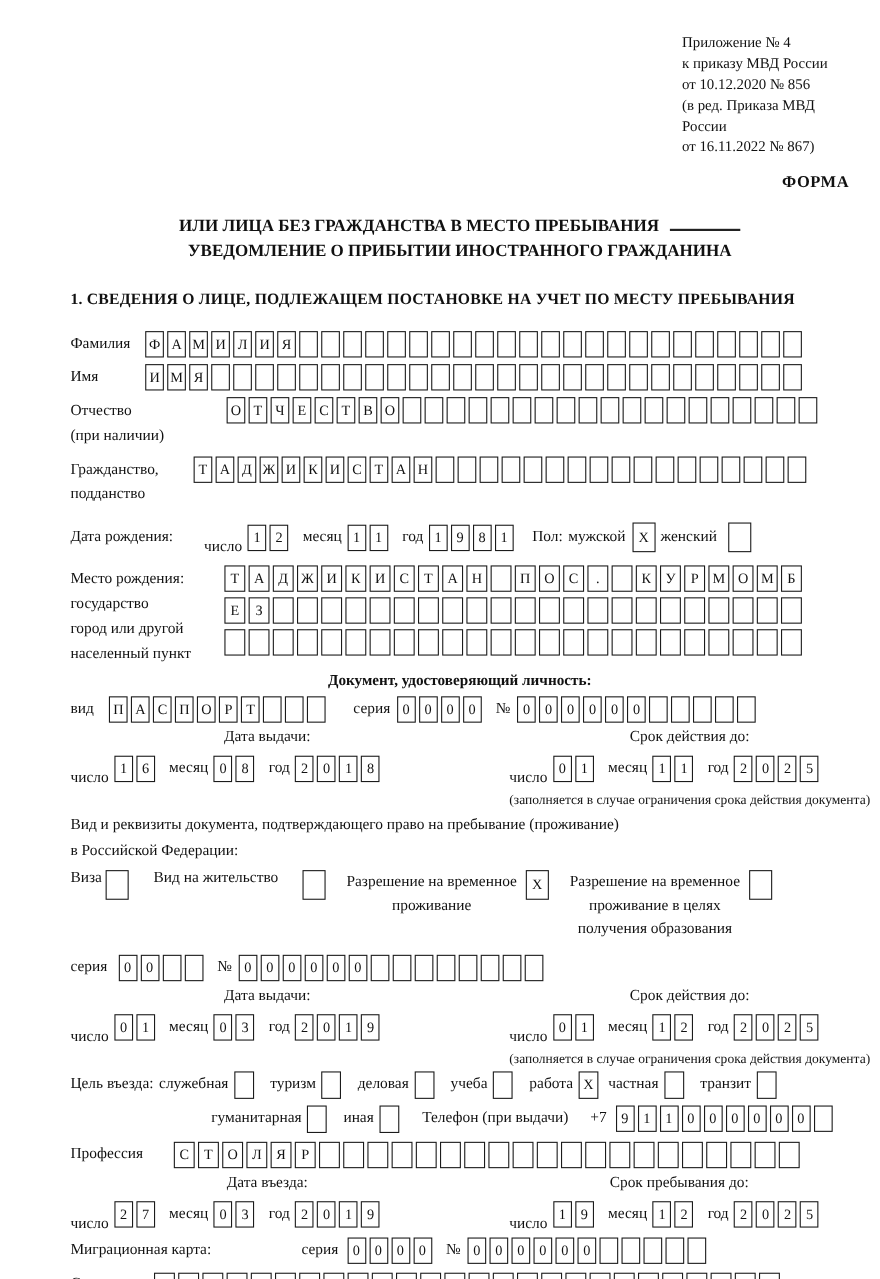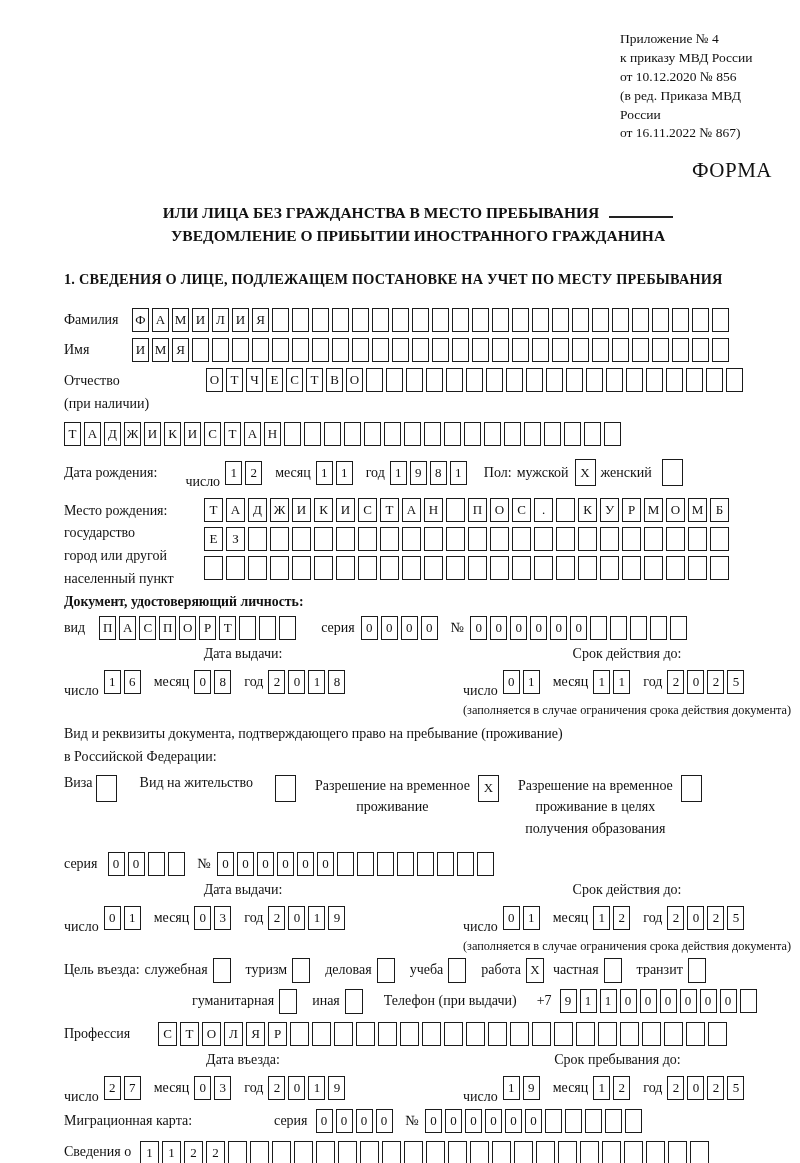--- a/index.html
+++ b/index.html
@@ -8,21 +8,21 @@
     width:800px;height:1163px;
     background:#fff;
     box-sizing:border-box;
     padding:30px 28px 20px 64px;
     font-family:"Liberation Serif","DejaVu Serif",serif;
     color:#111;
     overflow:hidden;
   }
   
   .hdr{margin-left:556px;font-size:13.5px;line-height:1.4;}
-  .forma{margin-top:15px;text-align:right;font-weight:normal;font-size:21px;letter-spacing:.5px;}
+  .forma{margin-top:15px;text-align:right;font-weight:bold;font-size:15px;letter-spacing:.5px;}
   .title{margin-top:19px;text-align:center;font-weight:bold;font-size:15.5px;line-height:1.45;}
   .blank{display:inline-block;width:64px;border-bottom:2px solid #222;height:14px;margin-left:10px;}
   .sec{margin-top:24px;margin-bottom:20px;font-weight:bold;font-size:14.3px;letter-spacing:.2px;}
   
   .frow{display:flex;align-items:flex-start;margin-bottom:6px;font-size:14px;}
   .frow.mid{align-items:center;}
   .lbl{flex:none;padding-top:4px;}
   .w68{width:68px;}.w142{width:142px;}.w112{width:112px;}
   .lblcol{flex:none;line-height:1.62;padding-top:2px;}
   .lblcol.w140{width:140px;}
@@ -53,21 +53,21 @@
   .opts{display:flex;align-items:flex-start;margin:6px 0 12px 0;font-size:14px;}
   .opt{display:flex;align-items:flex-start;}
   .opt .cells{margin-left:8px;}
   .optlbl{text-align:center;line-height:1.55;}
   .g16{margin-left:16px;}.g20{margin-left:20px;}
   
   .purpose span.plbl{margin-right:5px;}
   .purpose .cells{margin-right:12px;}
   .indent{padding-left:128px;}
   .phlbl{margin:0 10px 0 6px;}
-  .centered{ font-weight:bold;font-size:13.8px;margin:6px 0 6px 0;}
+  .centered{ text-align:center;font-weight:bold;font-size:13.8px;margin:6px 0 6px 0;}
   .gap8{margin-left:8px;margin-right:6px;}
   .numlbl{margin-left:10px;margin-right:6px;}
 </style>
 </head>
 <body>
 
 <div class="page">
 
   <div class="hdr">
     <div>Приложение № 4</div>
@@ -188,20 +188,24 @@
         <span class="c"></span>
         <span class="c"></span>
         <span class="c"></span>
         <span class="c"></span>
         <span class="c"></span>
         <span class="c"></span>
       </div>
   </div>
 
   <div class="frow">
+    <div class="lblcol w112" style="width:112px;">
+      <div>Гражданство,</div>
+      <div>подданство</div>
+    </div>
     <div class="cells">
         <span class="c">Т</span>
         <span class="c">А</span>
         <span class="c">Д</span>
         <span class="c">Ж</span>
         <span class="c">И</span>
         <span class="c">К</span>
         <span class="c">И</span>
         <span class="c">С</span>
         <span class="c">Т</span>

